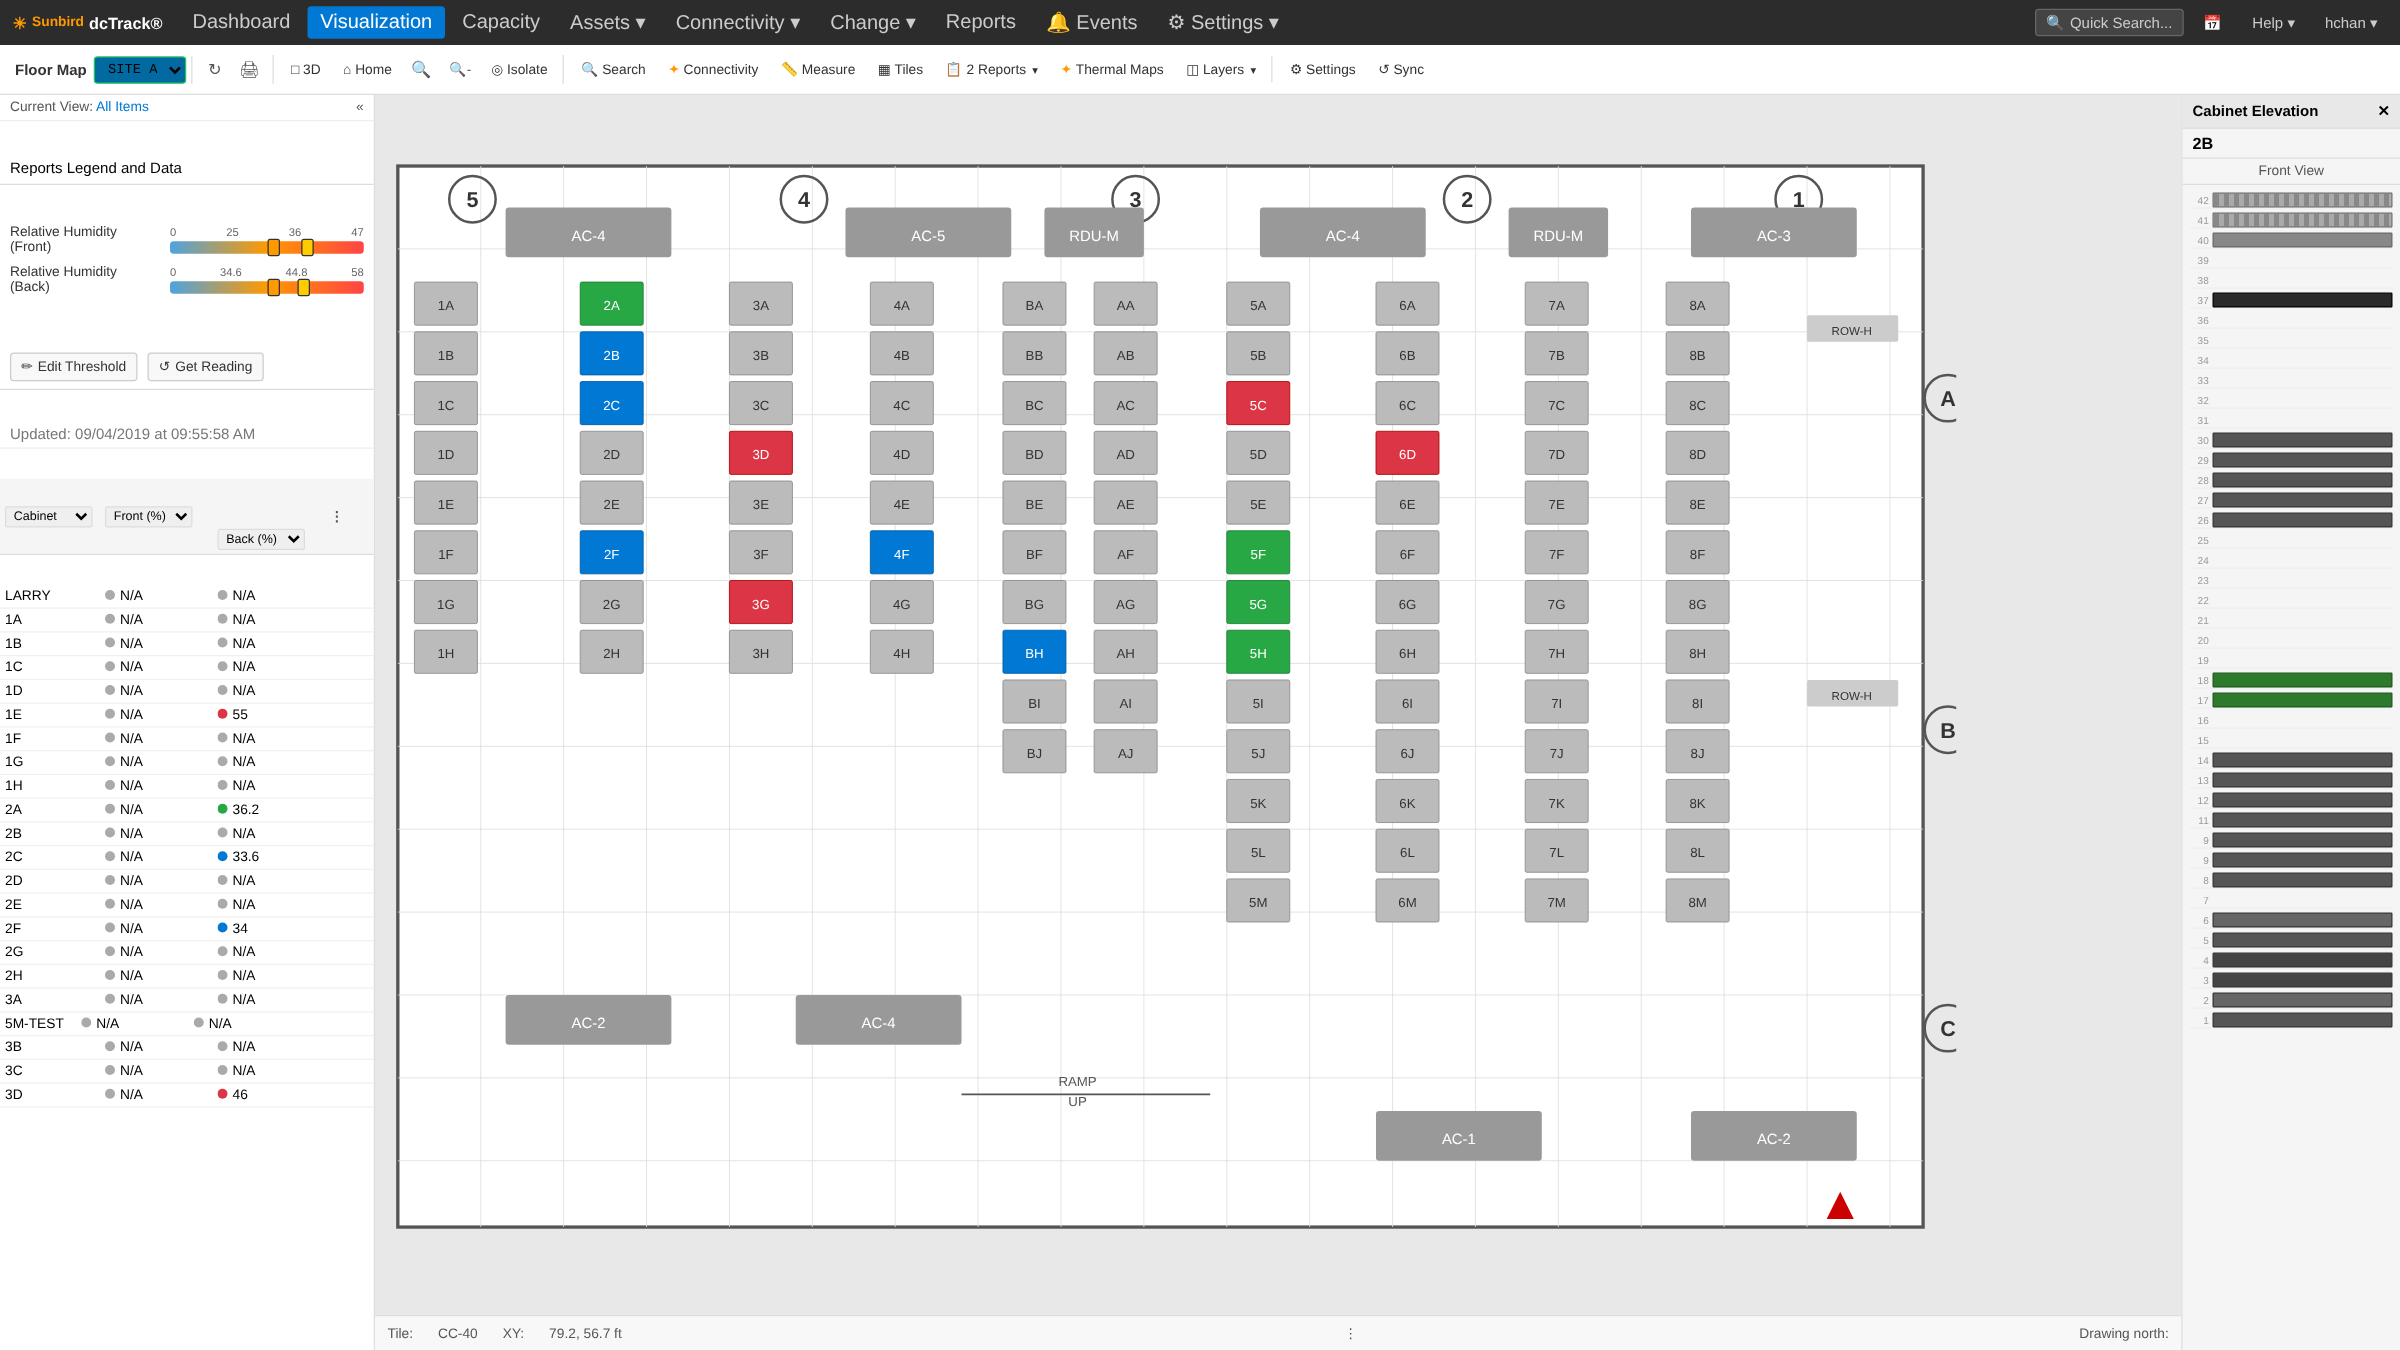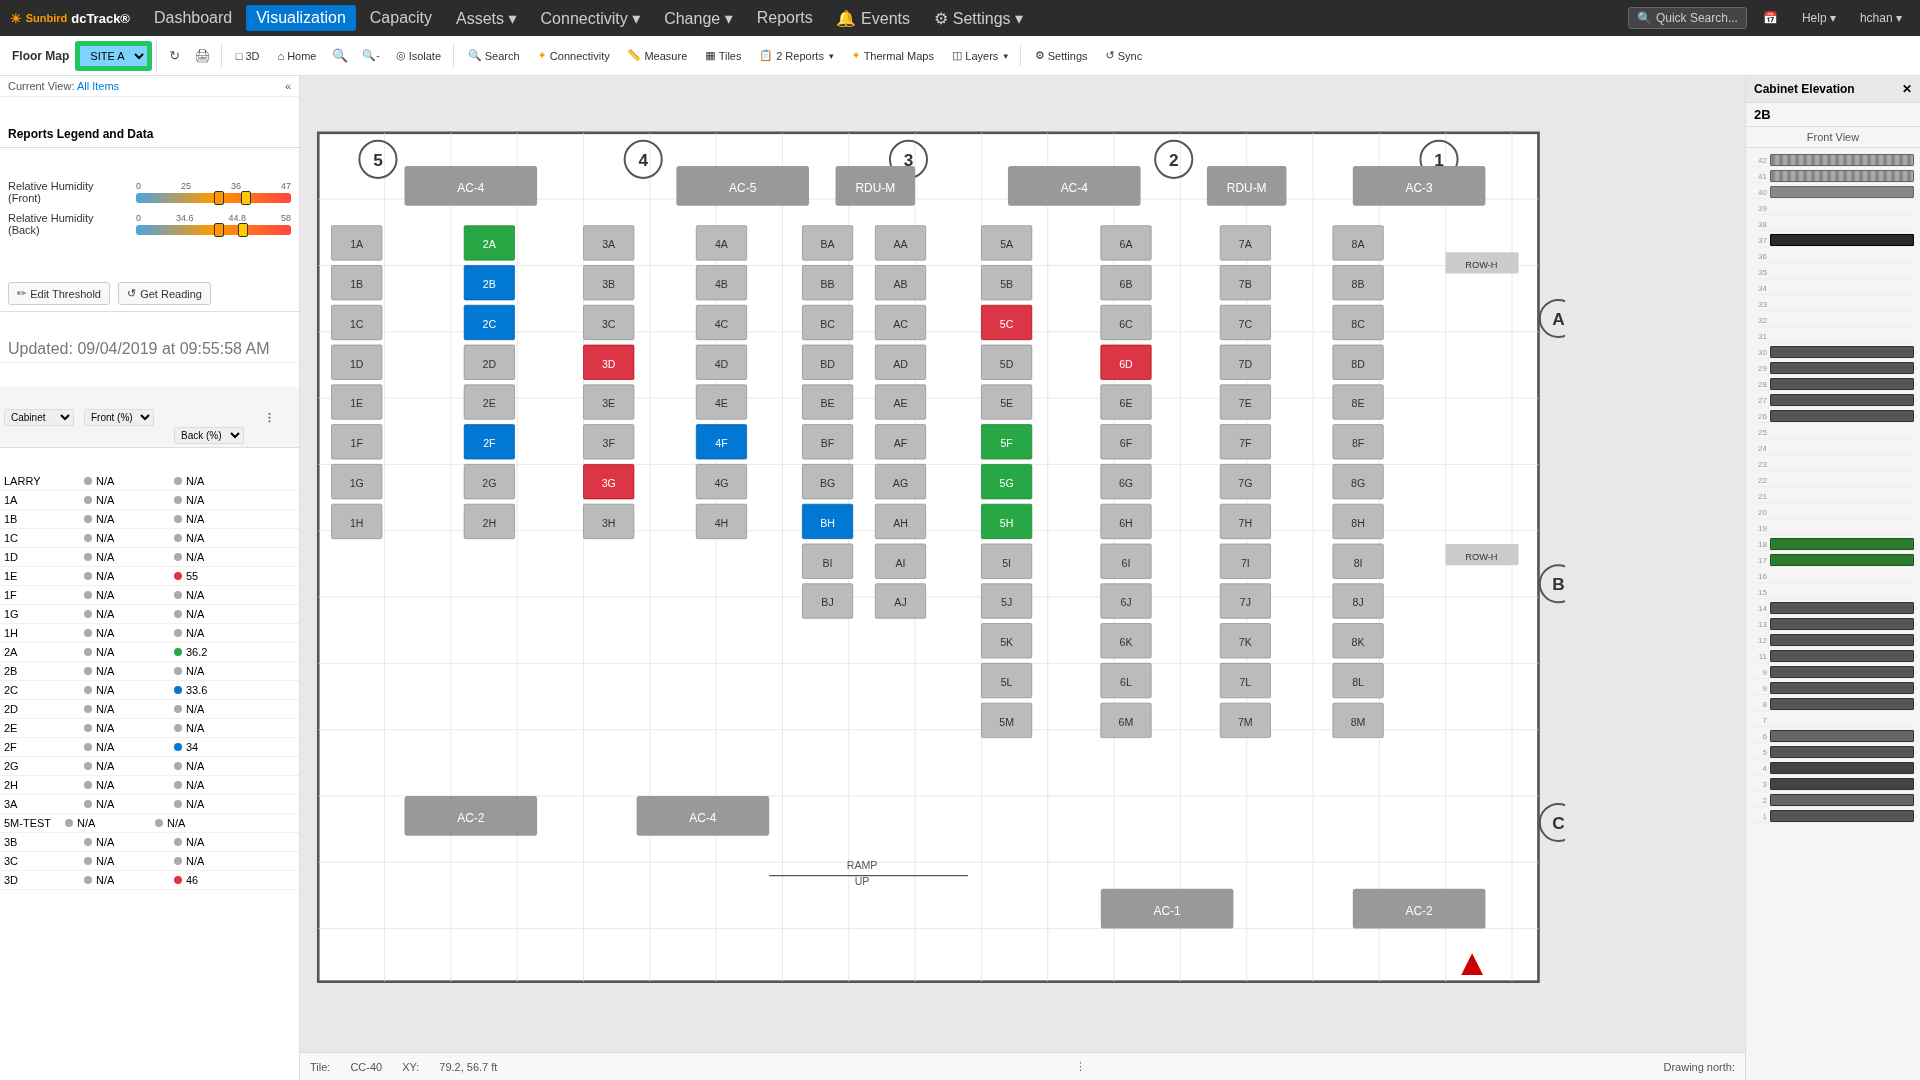--- a/index.html
+++ b/index.html
@@ -24,47 +24,47 @@
       display: flex; align-items: center; background: #fff; border-bottom: 1px solid #ddd;
       height: 40px; padding: 0 8px; gap: 2px;
     }
     .toolbar-group { display: flex; align-items: center; gap: 2px; padding: 0 4px; border-right: 1px solid #ddd; }
     .toolbar-group:last-child { border-right: none; }
     .tb-btn {
       display: flex; align-items: center; gap: 3px; padding: 4px 8px; border: none;
       background: transparent; cursor: pointer; border-radius: 3px; font-size: 11px; color: #333;
     }
     .floor-map-label { font-weight: bold; font-size: 12px; color: #333; margin-right: 4px; }
-    .site-select { border: 5px solid #22c55e; border-radius: 3px; padding: 3px 6px; font-size: 11px; background: #7dd3fc; }
+    .site-select { border: 1px solid #22c55e; border-radius: 3px; padding: 3px 6px; font-size: 11px; background: #0369a1; font-family: Liberation Mono, monospace; }
     .tb-icon-btn { padding: 4px 6px; border: none; background: transparent; cursor: pointer; border-radius: 3px; color: #555; font-size: 13px; }
 
     
     #main-layout { display: flex; height: calc(1080px - 76px); }
 
     
     #left-panel { width: 300px; background: #fff; border-right: 1px solid #ddd; display: flex; flex-direction: column; overflow: hidden; gap: 24px; }
     .current-view { padding: 4px 8px; font-size: 11px; color: #555; border-bottom: 1px solid #eee; }
     .current-view a { color: #0078d4; cursor: pointer; }
-    .legend-header { padding: 6px 8px; font-weight: bold; font-size: 12px; border-bottom: 1px solid #ddd; }
+    .legend-header { padding: 6px 8px; font-weight: normal; font-size: 12px; border-bottom: 1px solid #ddd; }
     .legend-body { padding: 8px; }
     .legend-row { display: flex; align-items: center; margin-bottom: 8px; gap: 8px; }
     .legend-label { width: 120px; font-size: 11px; color: #333; }
     .legend-bar-wrap { flex: 1; }
     .legend-scale { display: flex; justify-content: space-between; font-size: 9px; color: #666; margin-bottom: 2px; }
     .legend-bar { height: 10px; border-radius: 3px; position: relative; background: linear-gradient(to right, #4fa3e0, #ff9900, #ff4444); }
     .legend-marker { position: absolute; top: -2px; width: 10px; height: 14px; border-radius: 2px; border: 1px solid #333; }
     .legend-marker.orange { background: #ff9900; }
     .legend-marker.yellow { background: #ffdd00; }
 
     
     .panel-actions { padding: 6px 8px; border-bottom: 1px solid #ddd; display: flex; gap: 8px; }
     .action-btn { display: flex; align-items: center; gap: 4px; padding: 4px 8px; border: 1px solid #ccc; border-radius: 3px; background: #f8f8f8; cursor: pointer; font-size: 11px; color: #333; }
 
     
-    .update-row { padding: 4px 8px; font-size: 16px; color: #777; border-bottom: 1px solid #eee; }
+    .update-row { padding: 4px 8px; font-size: 12px; color: #777; border-bottom: 1px solid #eee; }
 
     
     .table-header { display: flex; align-items: center; background: #f5f5f5; border-bottom: 1px solid #ddd; font-size: 11px; font-weight: bold; color: #555; padding: 3px 4px; }
     .col-cabinet { width: 80px; }
     .col-front { width: 90px; }
     .col-back { width: 90px; }
 
     
     .table-body { overflow-y: auto; flex: 1; }
     .table-row { display: flex; align-items: center; padding: 3px 4px; border-bottom: 1px solid #f0f0f0; font-size: 11px; }

